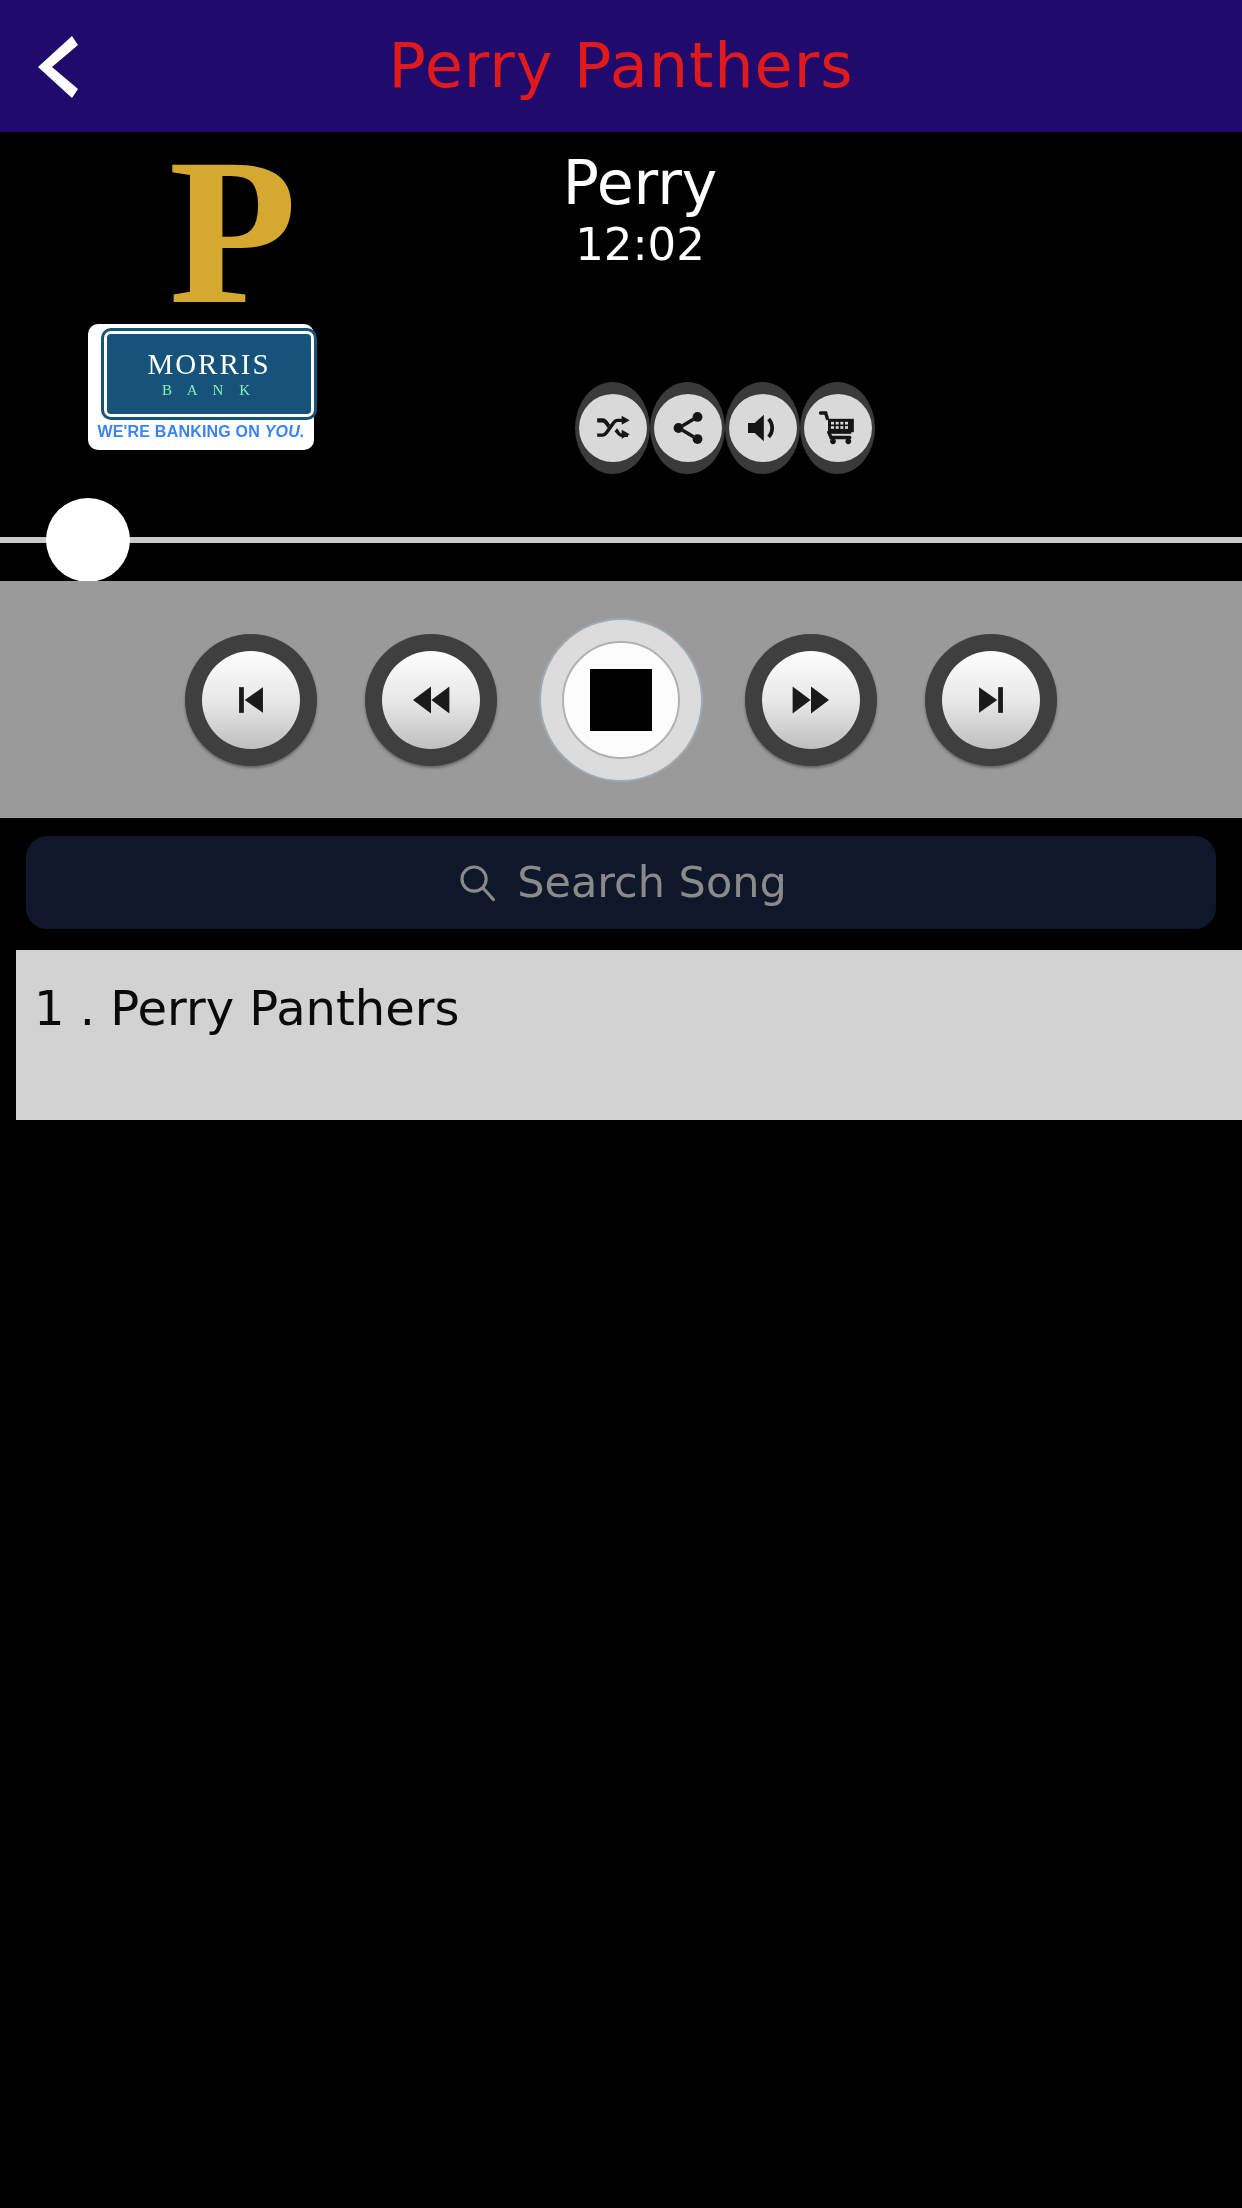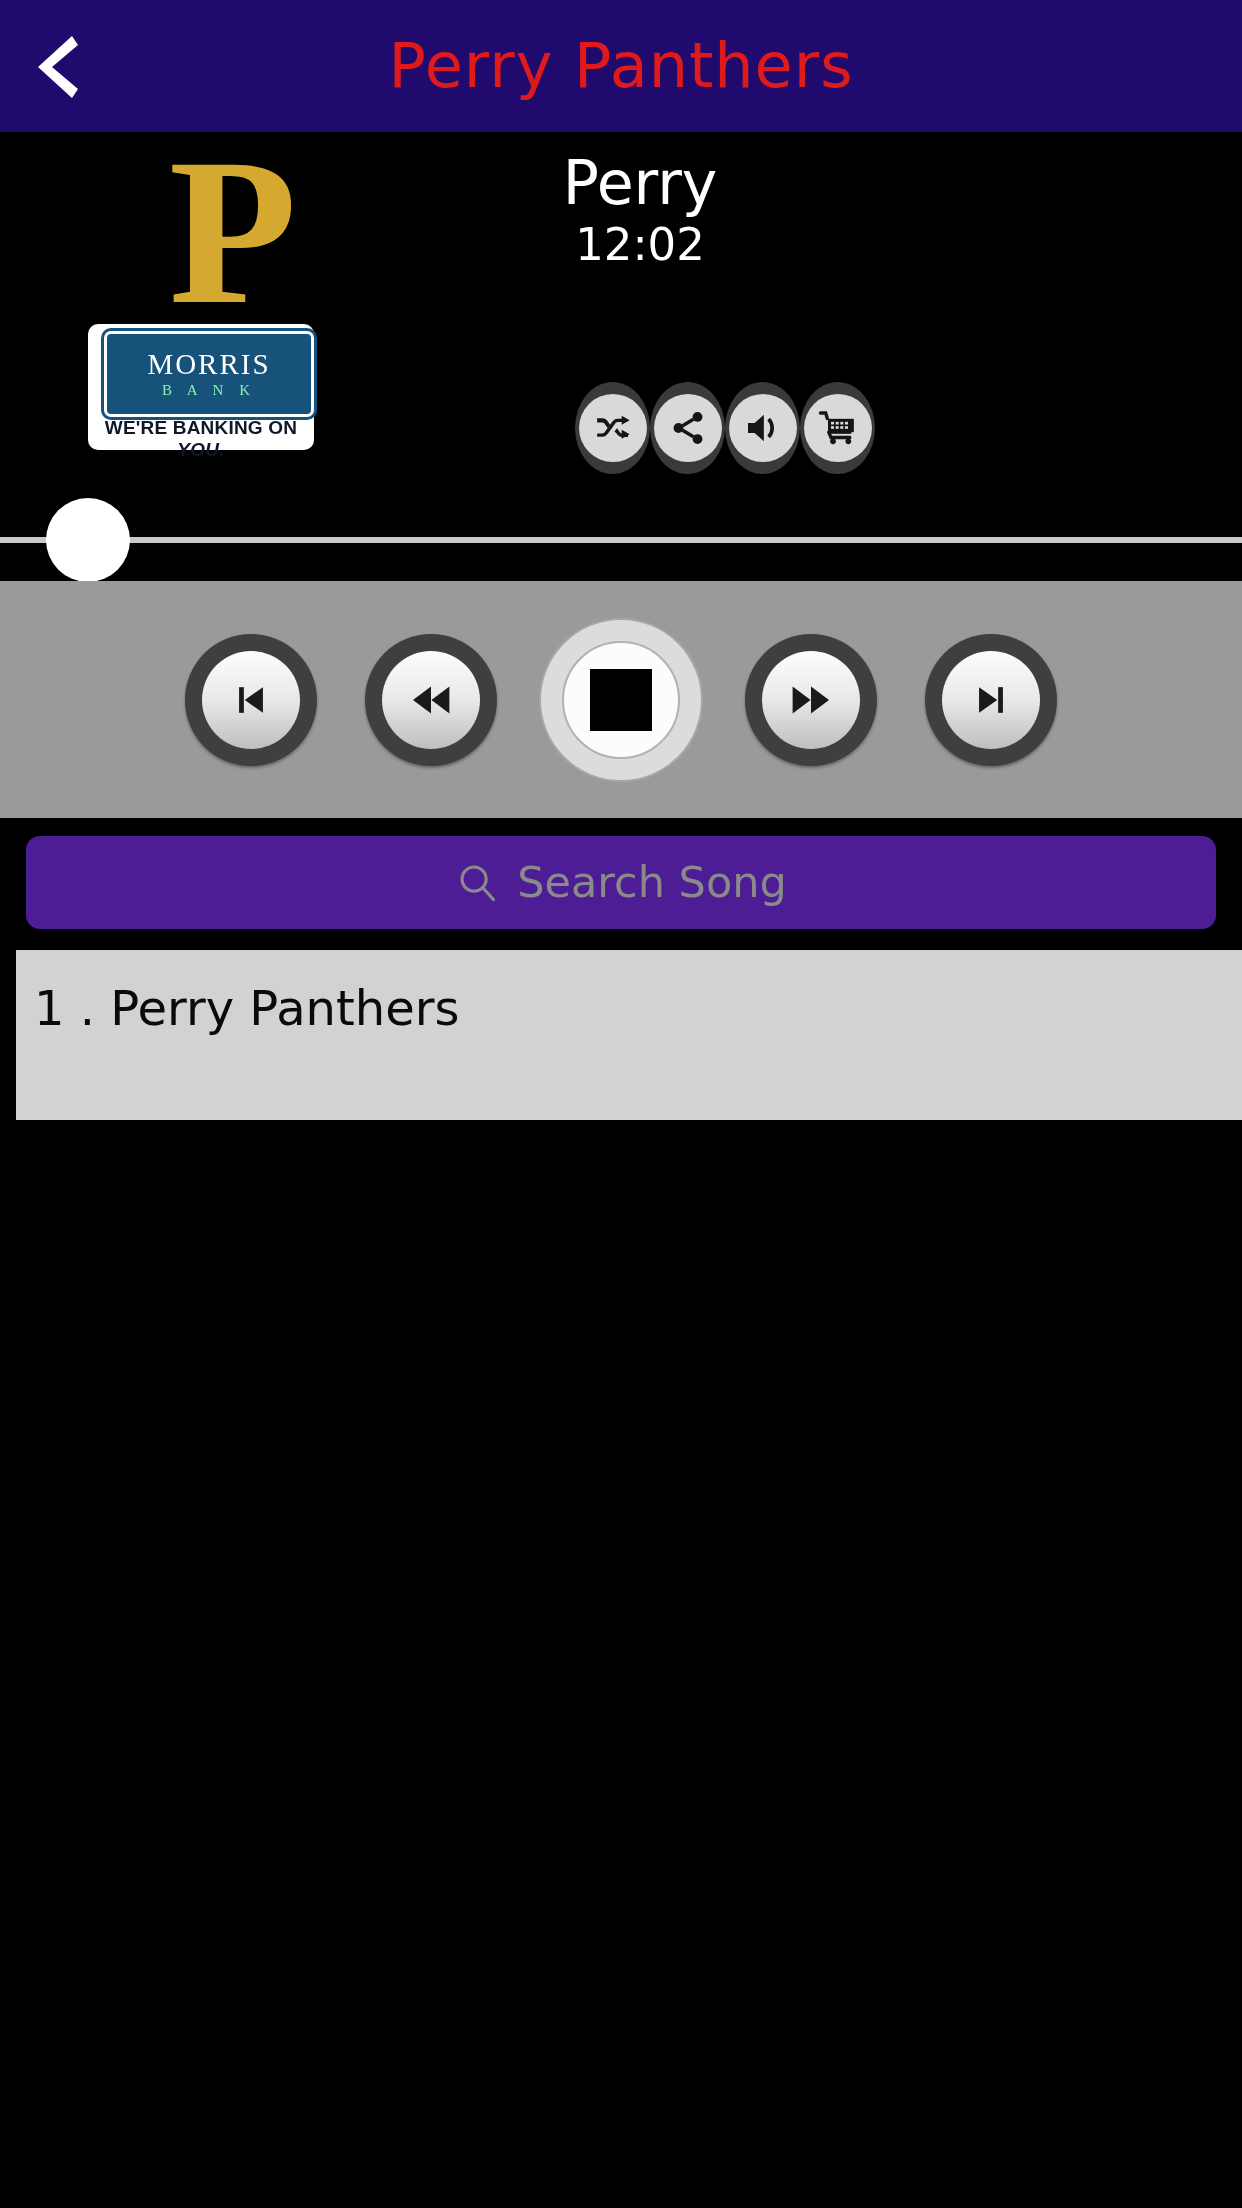--- a/index.html
+++ b/index.html
@@ -121,24 +121,25 @@
   .bank-sub {
     color: #86efac;
     font-family: Liberation Serif, serif;
     font-size: 15px;
     letter-spacing: 6px;
     line-height: 20px;
     margin-top: 1px;
   }
   .bank-tag {
     text-align: center;
-    color: #0f172a;
-    font-size: 19px;
+    color: #3b82f6;
+    font-size: 16px;
     font-weight: bold;
     letter-spacing: 0.2px;
+    margin-top: 6px;
     font-family: "Liberation Sans", sans-serif;
   }
   .bank-tag i { font-style: italic; }
 
   .now-playing {
     position: absolute;
     left: 400px;
     top: 22px;
     width: 480px;
     text-align: center;
@@ -280,22 +281,22 @@
     width: 1242px;
     height: 128px;
     background: #000000;
     display: flex;
     align-items: center;
     justify-content: center;
   }
   .search-box {
     width: 1190px;
     height: 93px;
-    background: #4c1d95;
-    border-radius: 14px;
+    background: #0f172a;
+    border-radius: 21px;
     display: flex;
     align-items: center;
     justify-content: center;
   }
   .search-inner {
     display: flex;
     align-items: center;
     gap: 18px;
   }
   .search-placeholder {

